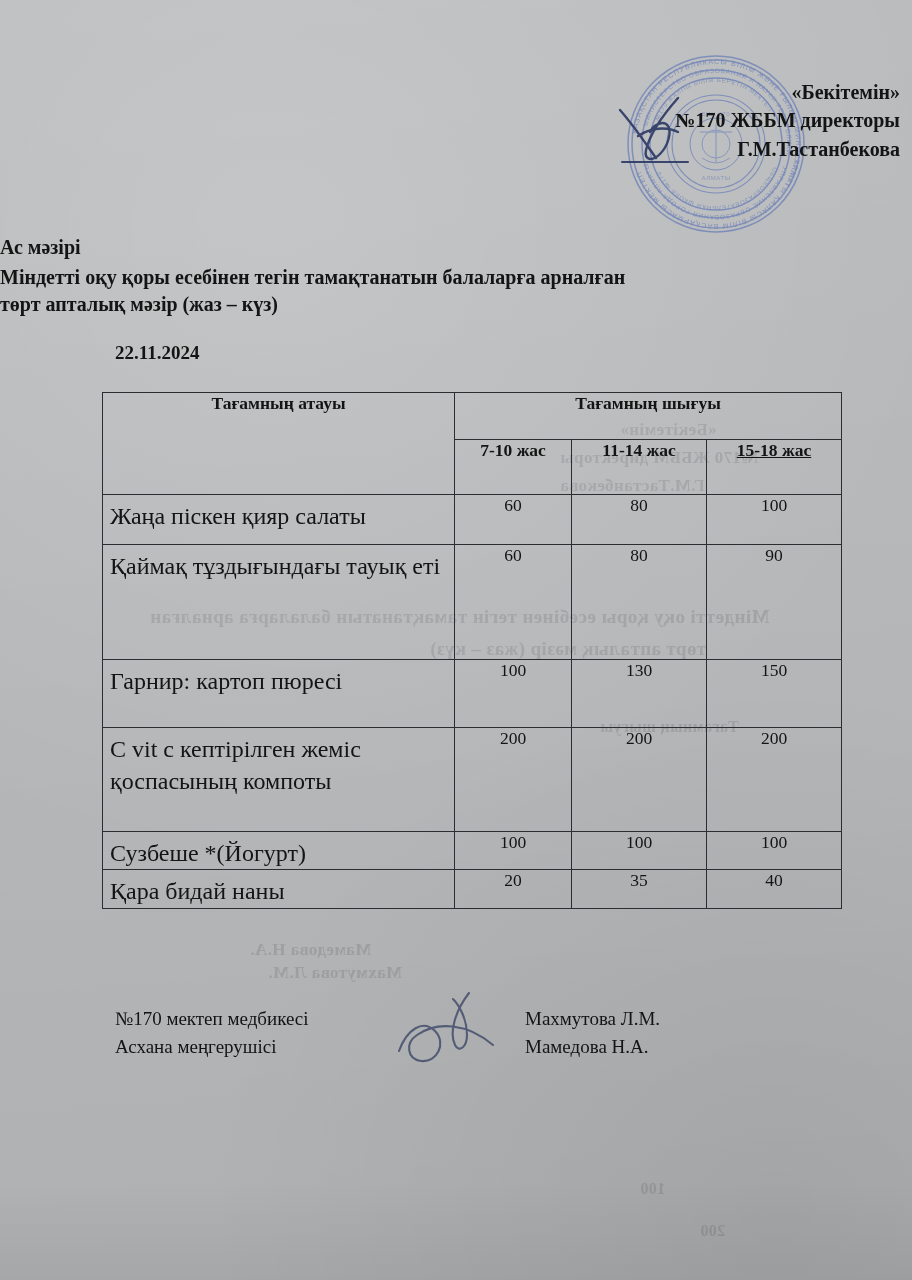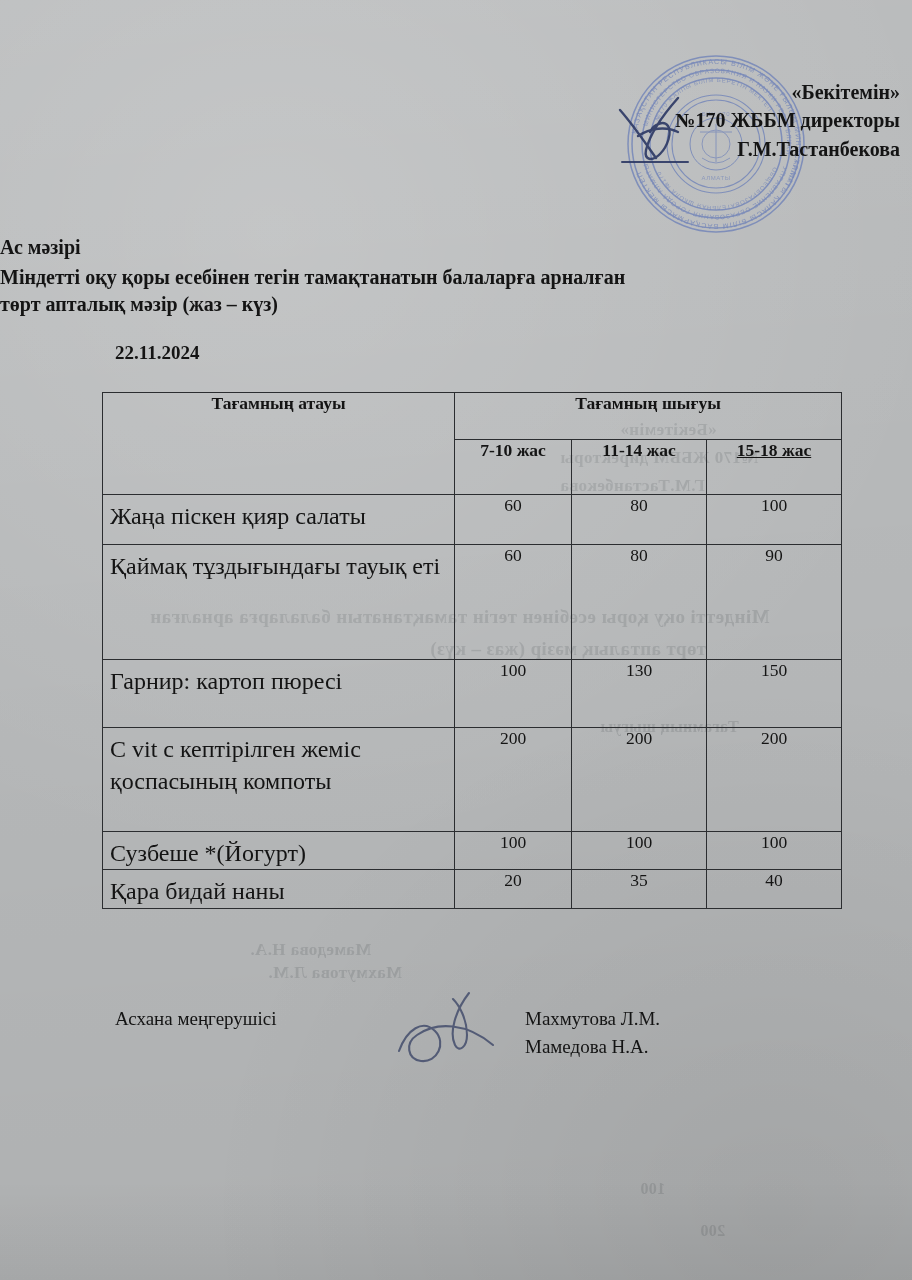--- a/index.html
+++ b/index.html
@@ -258,20 +258,21 @@
       <td class="val">20</td>
       <td class="val">35</td>
       <td class="val">40</td>
     </tr>
   </tbody>
 </table>
 
 <div class="footer">
   <div class="footer-grid">
     <div class="f-left">
+      <div>№170 мектеп медбикесі</div>
       <div>Асхана меңгерушісі</div>
     </div>
     <div class="f-sign">
       <svg width="130" height="90" viewBox="0 0 130 90" aria-hidden="true">
         <g fill="none" stroke="#4a5370" stroke-width="2.1" stroke-linecap="round" opacity="0.9">
           <path d="M2 62 C 10 40, 26 30, 38 42 C 50 54, 40 74, 24 72 C 10 70, 8 54, 20 46 C 40 32, 70 34, 96 56"></path>
           <path d="M72 4 C 58 22, 52 44, 58 56 C 62 64, 70 58, 70 46 C 70 30, 62 16, 56 10"></path>
         </g>
       </svg>
     </div>

